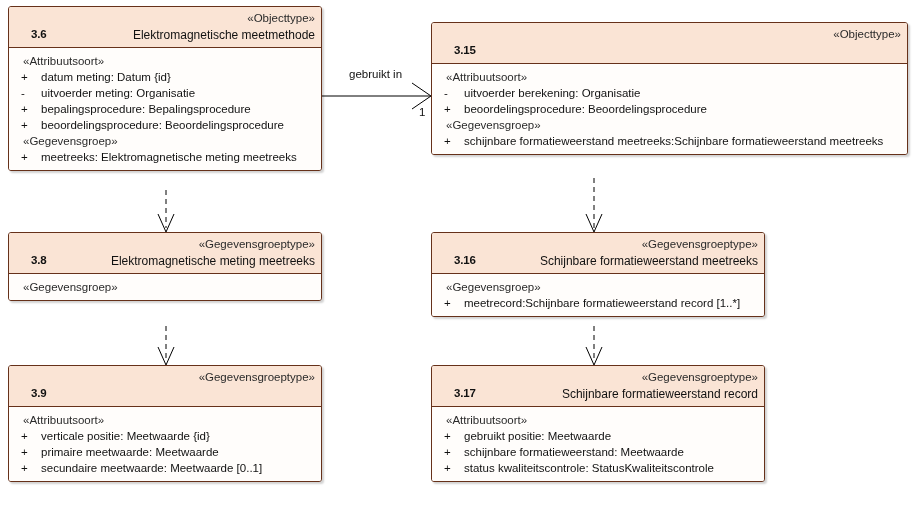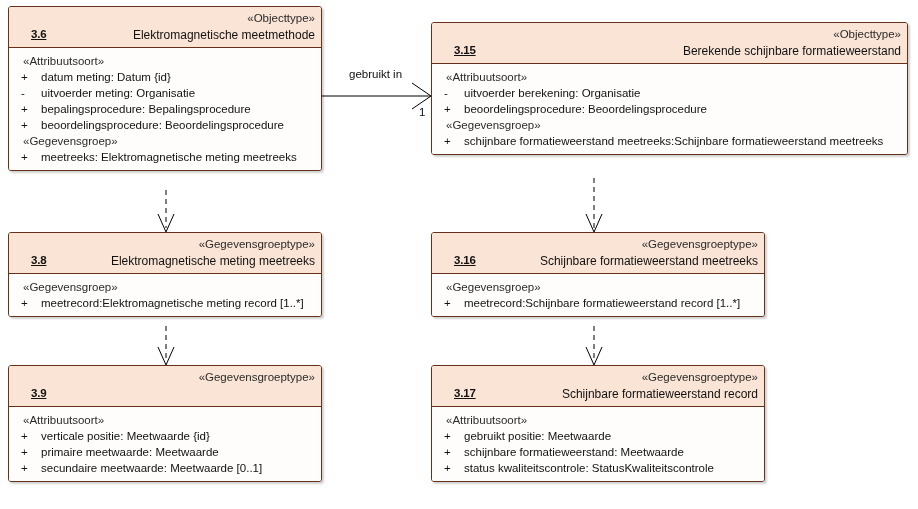--- a/index.html
+++ b/index.html
@@ -48,21 +48,20 @@
     height: 16px;
   }
   .cls-num {
     position: absolute;
     left: 16px;
     top: 0;
     font-size: 11.5px;
     font-weight: bold;
     color: #111;
     letter-spacing: -0.2px;
-    text-decoration: underline;
   }
   .cls-name {
     font-size: 12px;
     font-weight: normal;
     color: #111;
     white-space: nowrap;
   }
   .uml-body {
     padding: 5px 4px 5px 4px;
     background: #fffdfb;
@@ -162,21 +161,20 @@
         <span>meetreeks: Elektromagnetische meting meetreeks</span>
       </div>
     </div>
   </div>
 
   <div class="umlclass" style="left:431px; top:22px; width:477px;">
     <div class="uml-header">
       <div class="stereo">«Objecttype»</div>
       <div class="title-row">
         <span class="cls-num">3.15</span>
-        <span class="cls-name">Berekende schijnbare formatieweerstand</span>
       </div>
     </div>
     <div class="uml-body">
       <div class="grp-label">«Attribuutsoort»</div>
       <div class="attr">
         <span class="vis">-</span>
         <span>uitvoerder berekening: Organisatie</span>
       </div>
       <div class="attr">
         <span class="vis">+</span>
@@ -195,21 +193,20 @@
       <div class="stereo">«Gegevensgroeptype»</div>
       <div class="title-row">
         <span class="cls-num">3.8</span>
         <span class="cls-name">Elektromagnetische meting meetreeks</span>
       </div>
     </div>
     <div class="uml-body">
       <div class="grp-label">«Gegevensgroep»</div>
       <div class="attr">
         <span class="vis">+</span>
-        <span>meetrecord:Elektromagnetische meting record [1..*]</span>
       </div>
     </div>
   </div>
 
   <div class="umlclass" style="left:431px; top:232px; width:334px;">
     <div class="uml-header">
       <div class="stereo">«Gegevensgroeptype»</div>
       <div class="title-row">
         <span class="cls-num">3.16</span>
         <span class="cls-name">Schijnbare formatieweerstand meetreeks</span>

